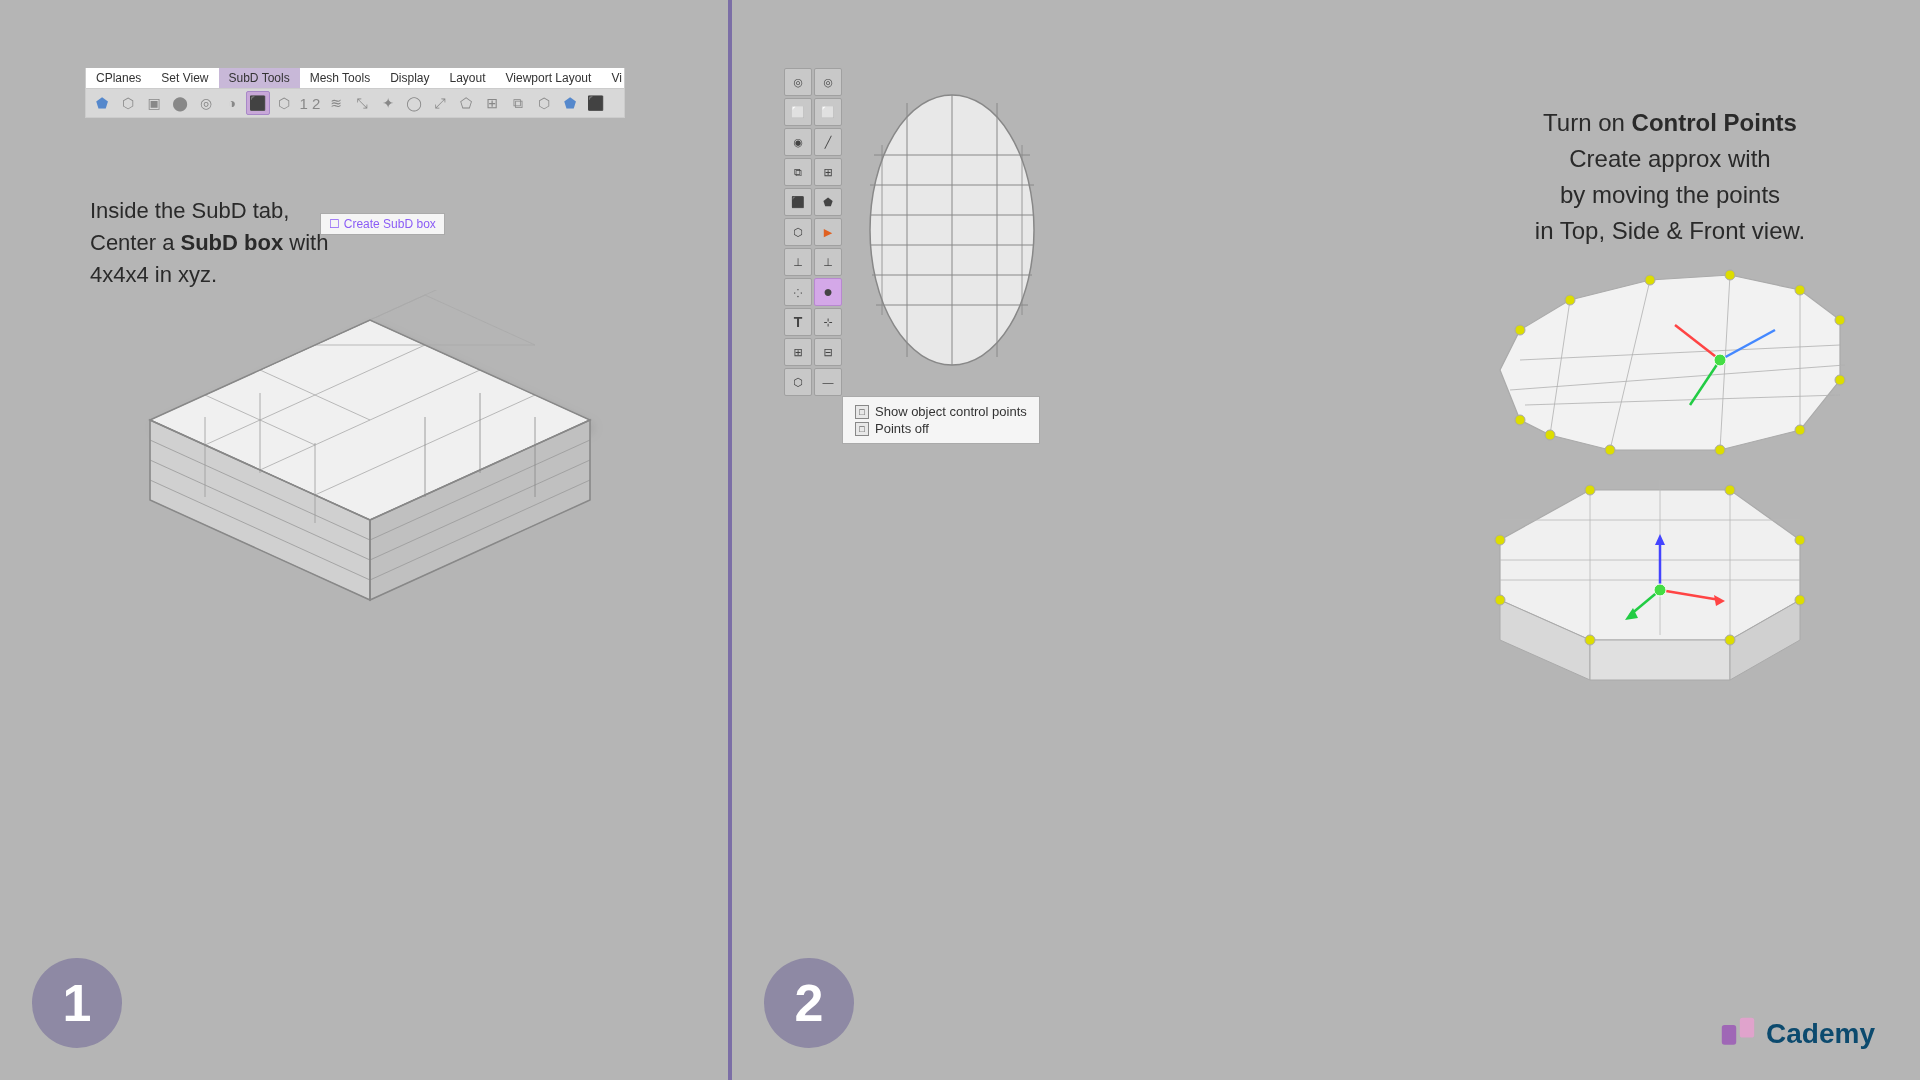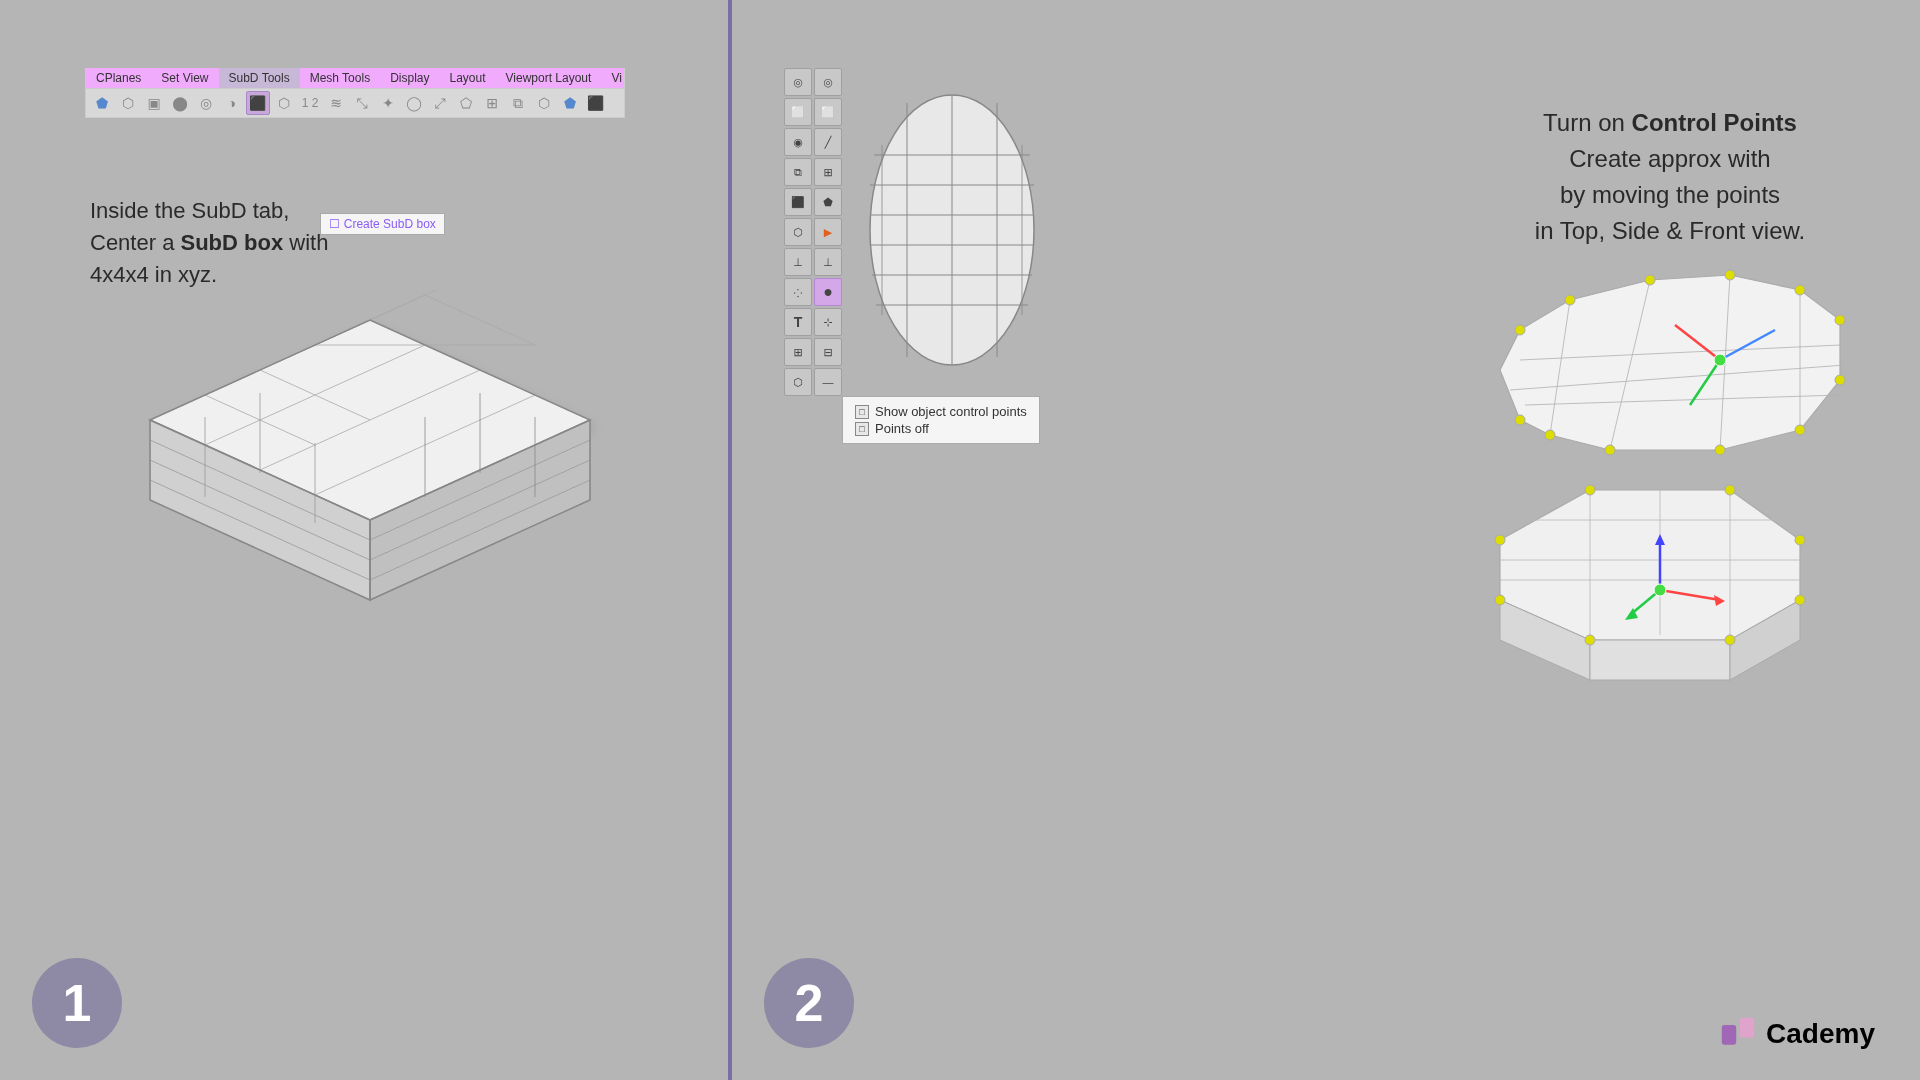--- a/index.html
+++ b/index.html
@@ -49,21 +49,21 @@
       background: #e8e8e8;
       border: 1px solid #ccc;
       padding: 4px 8px;
       font-size: 13px;
       color: #333;
       width: 540px;
       margin-bottom: 2px;
     }
 
     .menu-bar {
-      background: #f0abfc;
+      background: #ffffff;
       display: flex;
       gap: 0;
       border: 1px solid #ccc;
       border-top: none;
     }
 
     .menu-item {
       padding: 3px 10px;
       font-size: 12px;
       color: #333;
@@ -257,21 +257,21 @@
     }
 
     .cademy-icon {
       width: 36px;
       height: 36px;
     }
 
     .cademy-text {
       font-size: 28px;
       font-weight: 700;
-      color: #000000;
+      color: #0c4a6e;
     }
 
     
     .shape-top-oval {
       position: absolute;
       top: 85px;
       left: 120px;
     }
 
     .shape-mouse-top {
@@ -305,21 +305,21 @@
     <div class="icon-bar">
 
       <span class="icon-btn" style="color:#5588cc;">⬟</span>
       <span class="icon-btn" style="color:#888;">⬡</span>
       <span class="icon-btn" style="color:#888;">▣</span>
       <span class="icon-btn" style="color:#888;">⬤</span>
       <span class="icon-btn" style="color:#888;">◎</span>
       <span class="icon-btn" style="color:#888;">◑</span>
       <span class="icon-btn highlighted" style="color:#555;">⬛</span>
       <span class="icon-btn" style="color:#888;">⬡</span>
-      <span class="icon-btn" style="font-size:12px;color:#888;">1 2</span>
+      <span class="icon-btn" style="font-size:15px;color:#888;">1 2</span>
       <span class="icon-btn" style="color:#888;">≋</span>
       <span class="icon-btn" style="color:#888;">⤡</span>
       <span class="icon-btn" style="color:#888;">✦</span>
       <span class="icon-btn" style="color:#888;">◯</span>
       <span class="icon-btn" style="color:#888;">⤢</span>
       <span class="icon-btn" style="color:#888;">⬠</span>
       <span class="icon-btn" style="color:#888;">⊞</span>
       <span class="icon-btn" style="color:#888;">⧉</span>
       <span class="icon-btn" style="color:#888;">⬡</span>
       <span class="icon-btn" style="color:#5588cc;">⬟</span>

